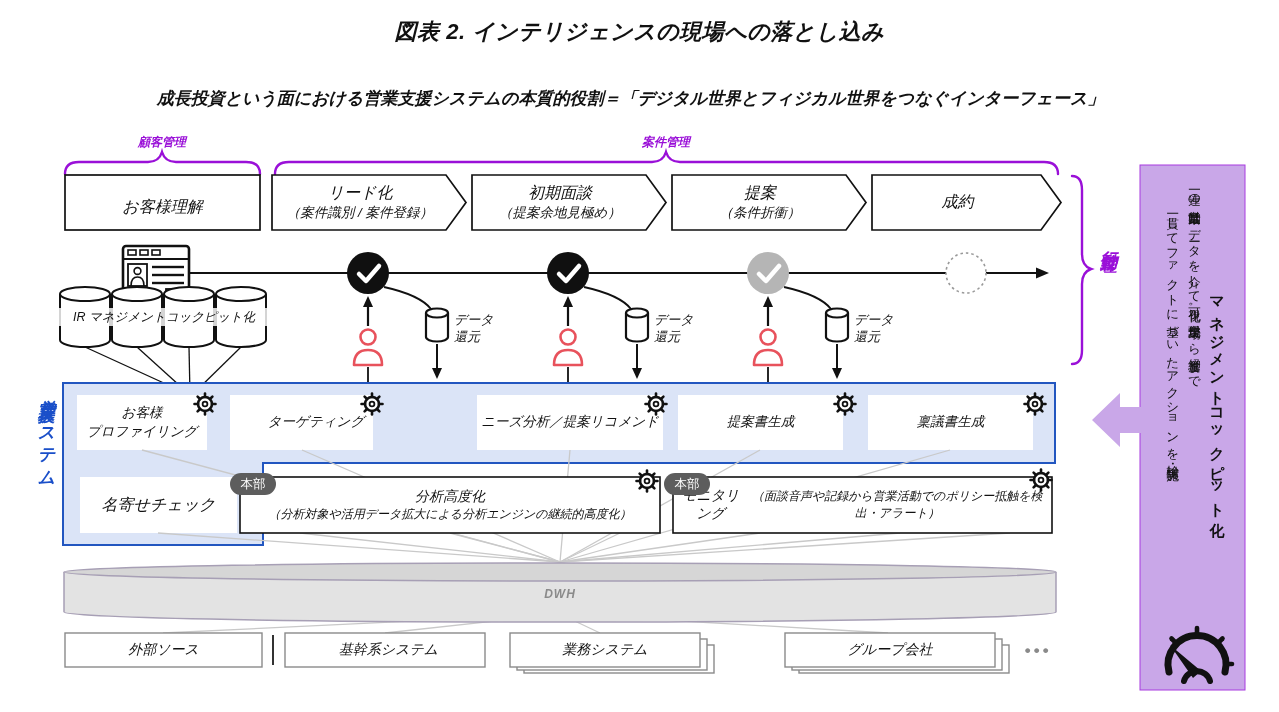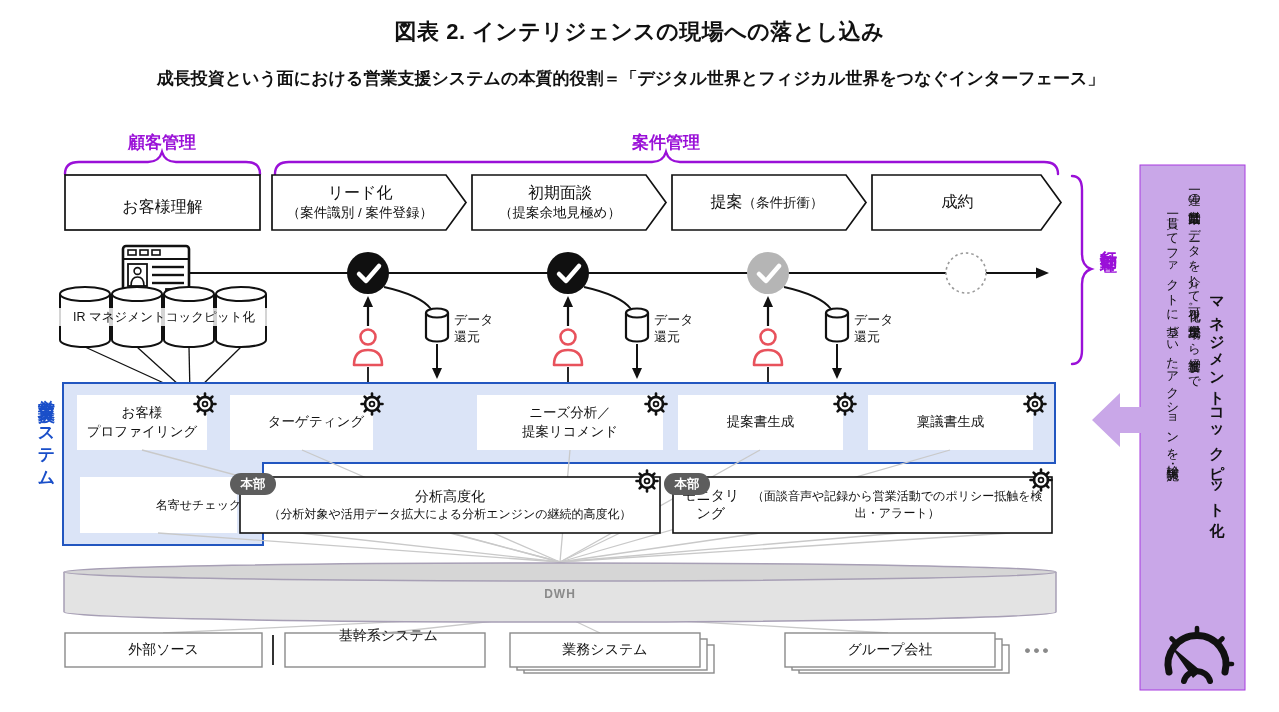--- a/index.html
+++ b/index.html
@@ -1,34 +1,34 @@
 <!DOCTYPE html>
 <html><head>
 <meta charset="utf-8">
 <style>
   html,body{margin:0;padding:0;background:#fff;}
   .stage{position:relative;width:1279px;height:712px;background:#fff;overflow:hidden;
          font-family:"Liberation Sans","DejaVu Sans",sans-serif;color:#111;}
   .abs{position:absolute;}
   .flexc{display:flex;align-items:center;justify-content:center;text-align:center;}
   .svglayer{position:absolute;left:0;top:0;z-index:0;}
-  .txt{z-index:2;}
+  .txt{z-index:2;font-style:italic;}
   .title{font-size:22px;font-weight:700;letter-spacing:.5px;}
   .subtitle{font-size:17px;font-weight:700;}
   .purple{color:#9a10d8;}
-  .bracelabel{font-size:17px;font-weight:700;}
+  .bracelabel{font-size:12px;font-weight:700;}
   .stagebox{font-size:16px;line-height:1.3;}
   .stagebox .sub{font-size:13.5px;}
   .vtext{writing-mode:vertical-rl;text-orientation:upright;letter-spacing:2px;}
   .bluelabel{color:#1a4fc9;font-size:17px;font-weight:700;}
   .behavior{color:#9a10d8;font-size:17px;font-weight:700;}
   .sysbox{font-size:13.5px;line-height:1.35;}
   .datalabel{font-size:13px;line-height:1.3;text-align:left;}
   .irnote{font-size:12.5px;background:rgba(255,255,255,.82);line-height:1.2;}
-  .hqpill{background:#5d5d5d;color:#fff;font-size:12.5px;font-weight:700;
+  .hqpill{background:#5d5d5d;color:#fff;font-size:12.5px;font-weight:400;
           border-radius:11px;z-index:3;}
   .subpanel-title{font-size:14px;font-weight:400;}
   .subpanel-sub{font-size:12px;}
   .dwhlabel{font-size:12px;font-weight:700;color:#8a8a8a;letter-spacing:1px;}
   .srcbox{font-size:14px;}
   .dots{color:#8a8a8a;font-size:17px;font-weight:700;letter-spacing:3px;}
   .mpanel{writing-mode:vertical-rl;text-orientation:upright;z-index:2;
           padding:10px 13px;box-sizing:border-box;}
   .mpanel .mp-title{display:block;font-size:15px;font-weight:700;padding-top:110px;
           letter-spacing:1.5px;line-height:1.7;}
@@ -235,37 +235,37 @@
         <line x1="-21" y1="-21" x2="-25.5" y2="-25.5"></line>
         <line x1="21" y1="-21" x2="25.5" y2="-25.5"></line>
         <line x1="29" y1="0" x2="35" y2="0"></line>
       </g>
       <path d="M -27,-19 L 4,7 L -4,14 Z" fill="#111"></path>
       <path d="M -13,17 A 13.5,13.5 0 0 1 13,17" stroke="#111" stroke-width="6" fill="none" stroke-linecap="round"></path>
     </g>
   </svg>
 
   <div class="abs txt flexc title" style="left:0;top:14px;width:1279px;height:36px;">図表 2. インテリジェンスの現場への落とし込み</div>
-  <div class="abs txt flexc subtitle" style="left:0;top:65px;width:1261px;height:26px;">成長投資という面における営業支援システムの本質的役割＝「デジタル世界とフィジカル世界をつなぐインターフェース」</div>
+  <div class="abs txt flexc subtitle" style="left:0;top:85px;width:1261px;height:26px;">成長投資という面における営業支援システムの本質的役割＝「デジタル世界とフィジカル世界をつなぐインターフェース」</div>
 
   <div class="abs txt flexc bracelabel purple" style="left:112px;top:130px;width:100px;height:24px;">顧客管理</div>
   <div class="abs txt flexc bracelabel purple" style="left:616px;top:130px;width:100px;height:24px;">案件管理</div>
 
   <div class="abs txt flexc stagebox" style="left:65px;top:175px;width:195px;height:64px;">
     <span>お客様理解</span>
   </div>
   <div class="abs txt flexc stagebox" style="left:272px;top:175px;width:176px;height:55px;flex-direction:column;">
     <span>リード化</span>
     <span class="sub">（案件識別 / 案件登録）</span>
   </div>
   <div class="abs txt flexc stagebox" style="left:472px;top:175px;width:176px;height:55px;flex-direction:column;">
     <span>初期面談</span>
     <span class="sub">（提案余地見極め）</span>
   </div>
-  <div class="abs txt flexc stagebox" style="left:672px;top:175px;width:176px;height:55px;flex-direction:row;margin-left:7px;">
+  <div class="abs txt flexc stagebox" style="left:672px;top:175px;width:176px;height:55px;flex-direction:column;">
     <span>提案</span>
     <span class="sub">（条件折衝）</span>
   </div>
   <div class="abs txt flexc stagebox" style="left:872px;top:175px;width:171px;height:55px;">
     <span>成約</span>
   </div>
 
   <div class="abs txt vtext behavior" style="left:1092px;top:237px;width:28px;height:110px;">行動管理</div>
 
   <div class="abs txt datalabel" style="left:454px;top:312px;width:60px;white-space:pre-line;">データ
@@ -279,49 +279,49 @@
 
   <div class="abs txt vtext bluelabel" style="left:30px;top:386px;width:28px;height:170px;">営業支援システム</div>
 
   <div class="abs txt flexc sysbox" style="left:77px;top:395px;width:130px;height:55px;flex-direction:column;">
     <span>お客様</span>
     <span>プロファイリング</span>
   </div>
   <div class="abs txt flexc sysbox" style="left:230px;top:395px;width:172px;height:55px;">
     <span>ターゲティング</span>
   </div>
-  <div class="abs txt flexc sysbox" style="left:477px;top:395px;width:186px;height:55px;flex-direction:column;">
+  <div class="abs txt flexc sysbox" style="left:477px;top:395px;width:186px;height:55px;flex-direction:row;">
     <span>ニーズ分析／</span>
     <span>提案リコメンド</span>
   </div>
   <div class="abs txt flexc sysbox" style="left:678px;top:395px;width:165px;height:55px;">
     <span>提案書生成</span>
   </div>
   <div class="abs txt flexc sysbox" style="left:868px;top:395px;width:165px;height:55px;">
     <span>稟議書生成</span>
   </div>
 
-  <div class="abs txt flexc sysbox" style="left:80px;top:477px;width:157px;height:56px;font-size:12px;padding-left:40px;">名寄せチェック</div>
+  <div class="abs txt flexc sysbox" style="left:80px;top:477px;width:157px;height:56px;font-size:16px;">名寄せチェック</div>
 
   <div class="abs flexc hqpill" style="left:230px;top:473px;width:46px;height:22px;">本部</div>
   <div class="abs flexc hqpill" style="left:664px;top:473px;width:46px;height:22px;">本部</div>
 
   <div class="abs txt flexc" style="left:245px;top:479px;width:410px;height:52px;flex-direction:column;">
     <span class="subpanel-title">分析高度化</span>
     <span class="subpanel-sub">（分析対象や活用データ拡大による分析エンジンの継続的高度化）</span>
   </div>
   <div class="abs txt flexc" style="left:676px;top:479px;width:373px;height:52px;">
     <span class="subpanel-title">モニタリング</span>
     <span class="subpanel-sub">（面談音声や記録から営業活動でのポリシー抵触を検出・アラート）</span>
   </div>
 
   <div class="abs txt flexc dwhlabel" style="left:510px;top:582px;width:100px;height:24px;">DWH</div>
 
   <div class="abs txt flexc srcbox" style="left:65px;top:633px;width:197px;height:34px;">外部ソース</div>
-  <div class="abs txt flexc srcbox" style="left:285px;top:619px;width:207px;height:34px;">基幹系システム</div>
+  <div class="abs txt flexc srcbox" style="left:285px;top:633px;width:207px;height:34px;">基幹系システム</div>
   <div class="abs txt flexc srcbox" style="left:510px;top:633px;width:190px;height:34px;">業務システム</div>
   <div class="abs txt flexc srcbox" style="left:785px;top:633px;width:210px;height:34px;">グループ会社</div>
   <div class="abs txt flexc dots" style="left:1012px;top:640px;width:52px;height:22px;">•••</div>
 
   <div class="abs mpanel" style="left:1142px;top:167px;width:101px;height:505px;">
     <span class="mp-title">マネジメントコックピット化</span>
     <span class="mp-desc1">一連の営業活動はデータを介して可視化。営業現場から経営層まで</span>
     <span class="mp-desc2">一貫してファクトに基づいたアクションを検討・実施</span>
   </div>
 

